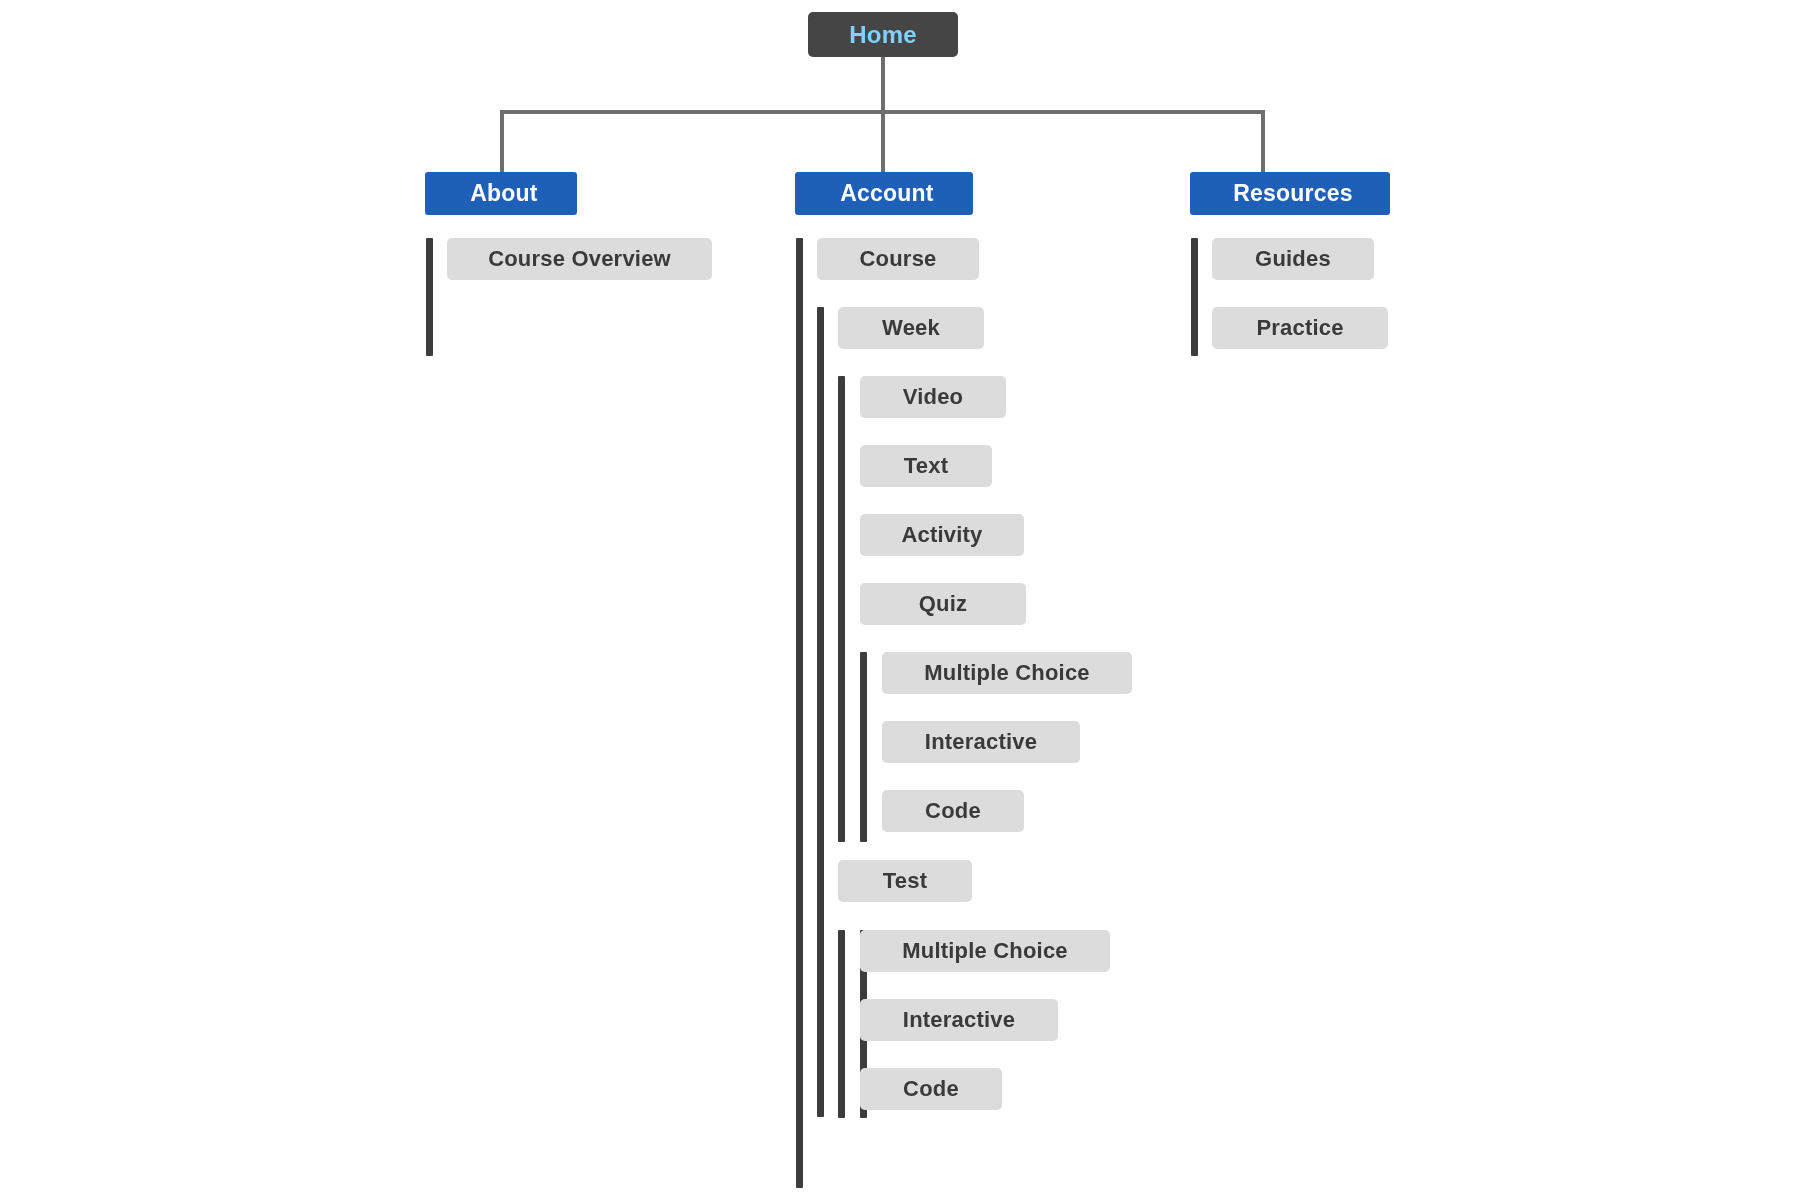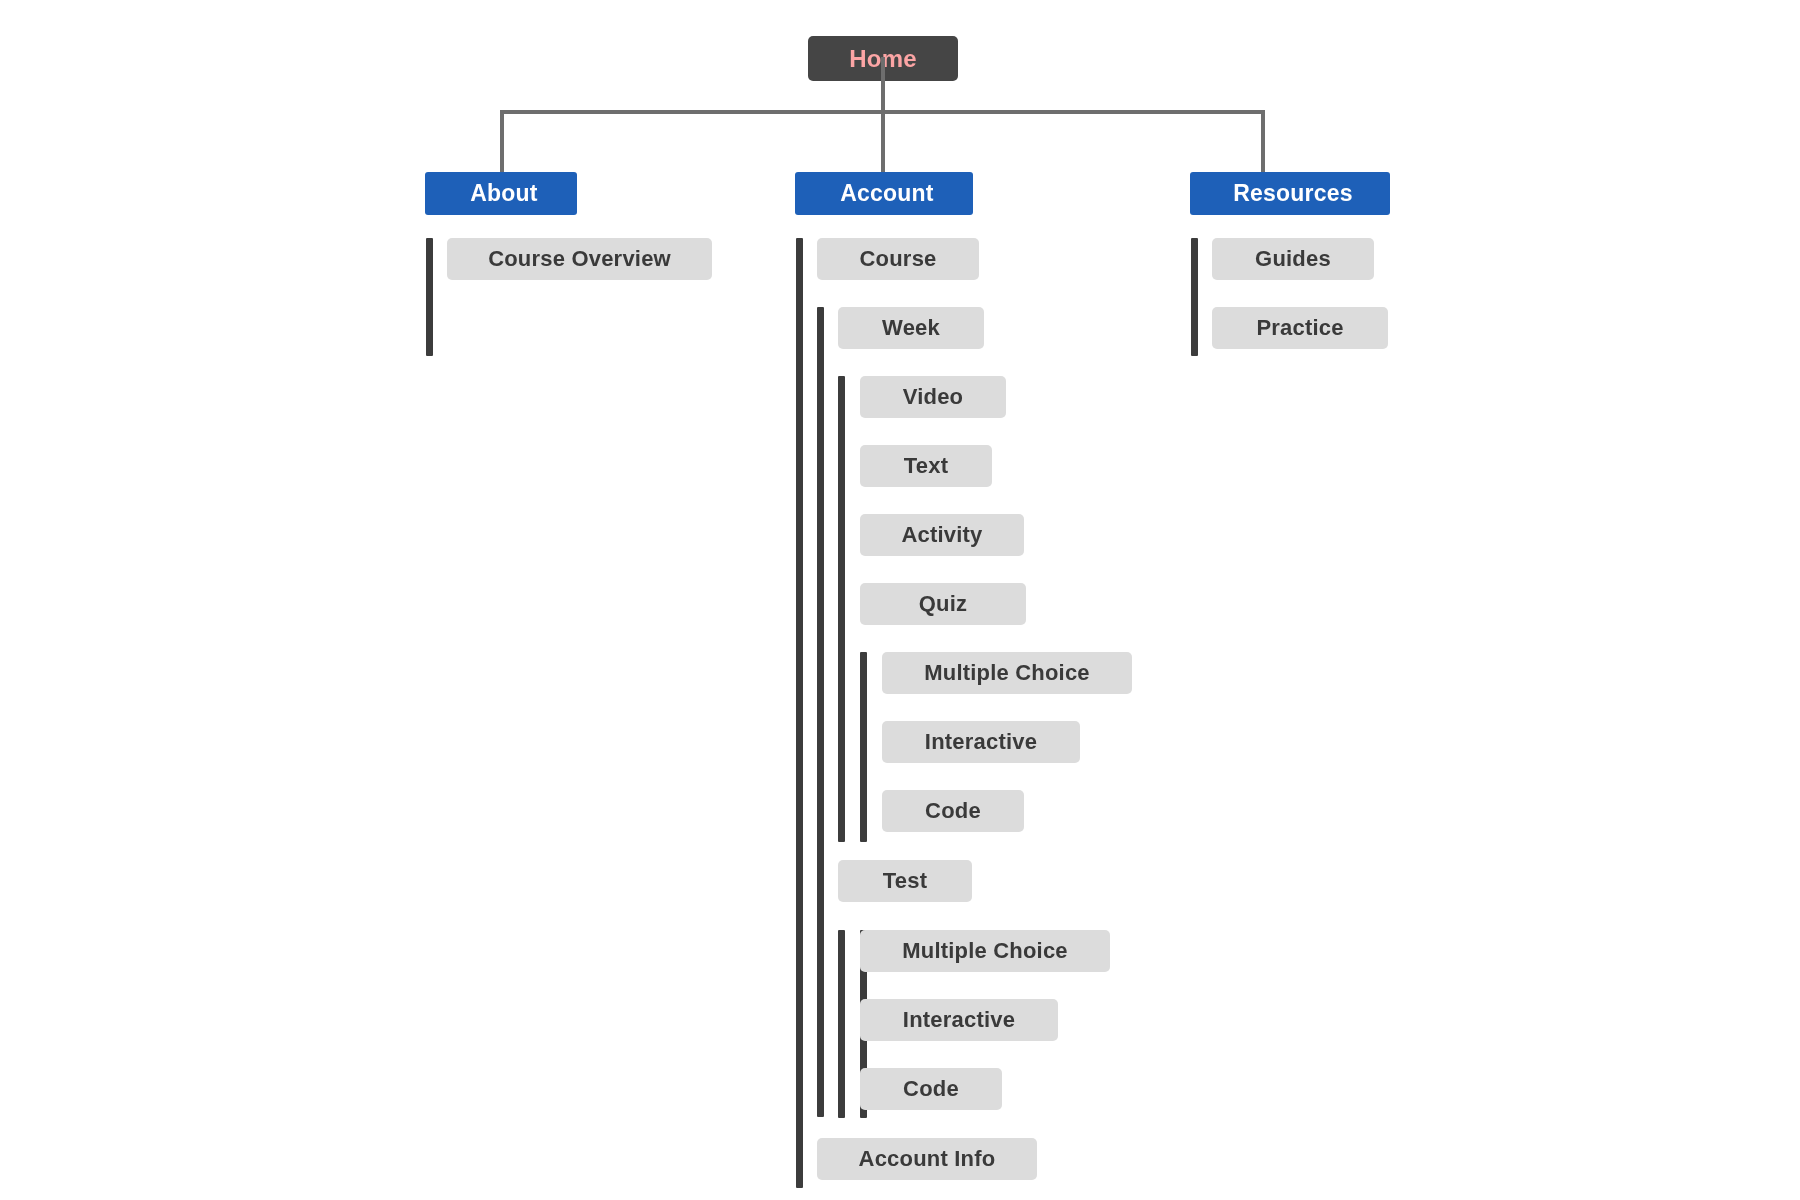--- a/index.html
+++ b/index.html
@@ -18,26 +18,25 @@
   .node {
     position: absolute;
     display: flex;
     align-items: center;
     justify-content: center;
     box-sizing: border-box;
     white-space: nowrap;
   }
   .node-root {
     background: #454545;
-    color: #fca5a5;
+    color: #7dd3fc;
     border-radius: 5px;
     font-size: 24px;
     font-weight: bold;
     letter-spacing: 0.2px;
-    margin-top: 24px;
   }
   .node-primary {
     background: #1e60b8;
     color: #ffffff;
     border-radius: 3px;
     font-size: 23px;
     font-weight: bold;
     letter-spacing: 0.2px;
     padding-left: 6px;
   }
@@ -106,21 +105,20 @@
   <div class="node node-child" style="left:882px; top:790px; width:142px; height:42px;">Code</div>
 
   <div class="node node-child" style="left:838px; top:860px; width:134px; height:42px;">Test</div>
 
   <div class="node node-child" style="left:860px; top:930px; width:250px; height:42px;">Multiple Choice</div>
 
   <div class="node node-child" style="left:860px; top:999px; width:198px; height:42px;">Interactive</div>
 
   <div class="node node-child" style="left:860px; top:1068px; width:142px; height:42px;">Code</div>
 
-  <div class="node node-child" style="left:817px; top:1138px; width:220px; height:42px;">Account Info</div>
 
   <div class="node node-primary" style="left:1190px; top:172px; width:200px; height:43px;">Resources</div>
 
   <div class="railbar" style="left:1191px; top:238px; width:7px; height:118px;"></div>
 
   <div class="node node-child" style="left:1212px; top:238px; width:162px; height:42px;">Guides</div>
   <div class="node node-child" style="left:1212px; top:307px; width:176px; height:42px;">Practice</div>
 
 </div>
 

